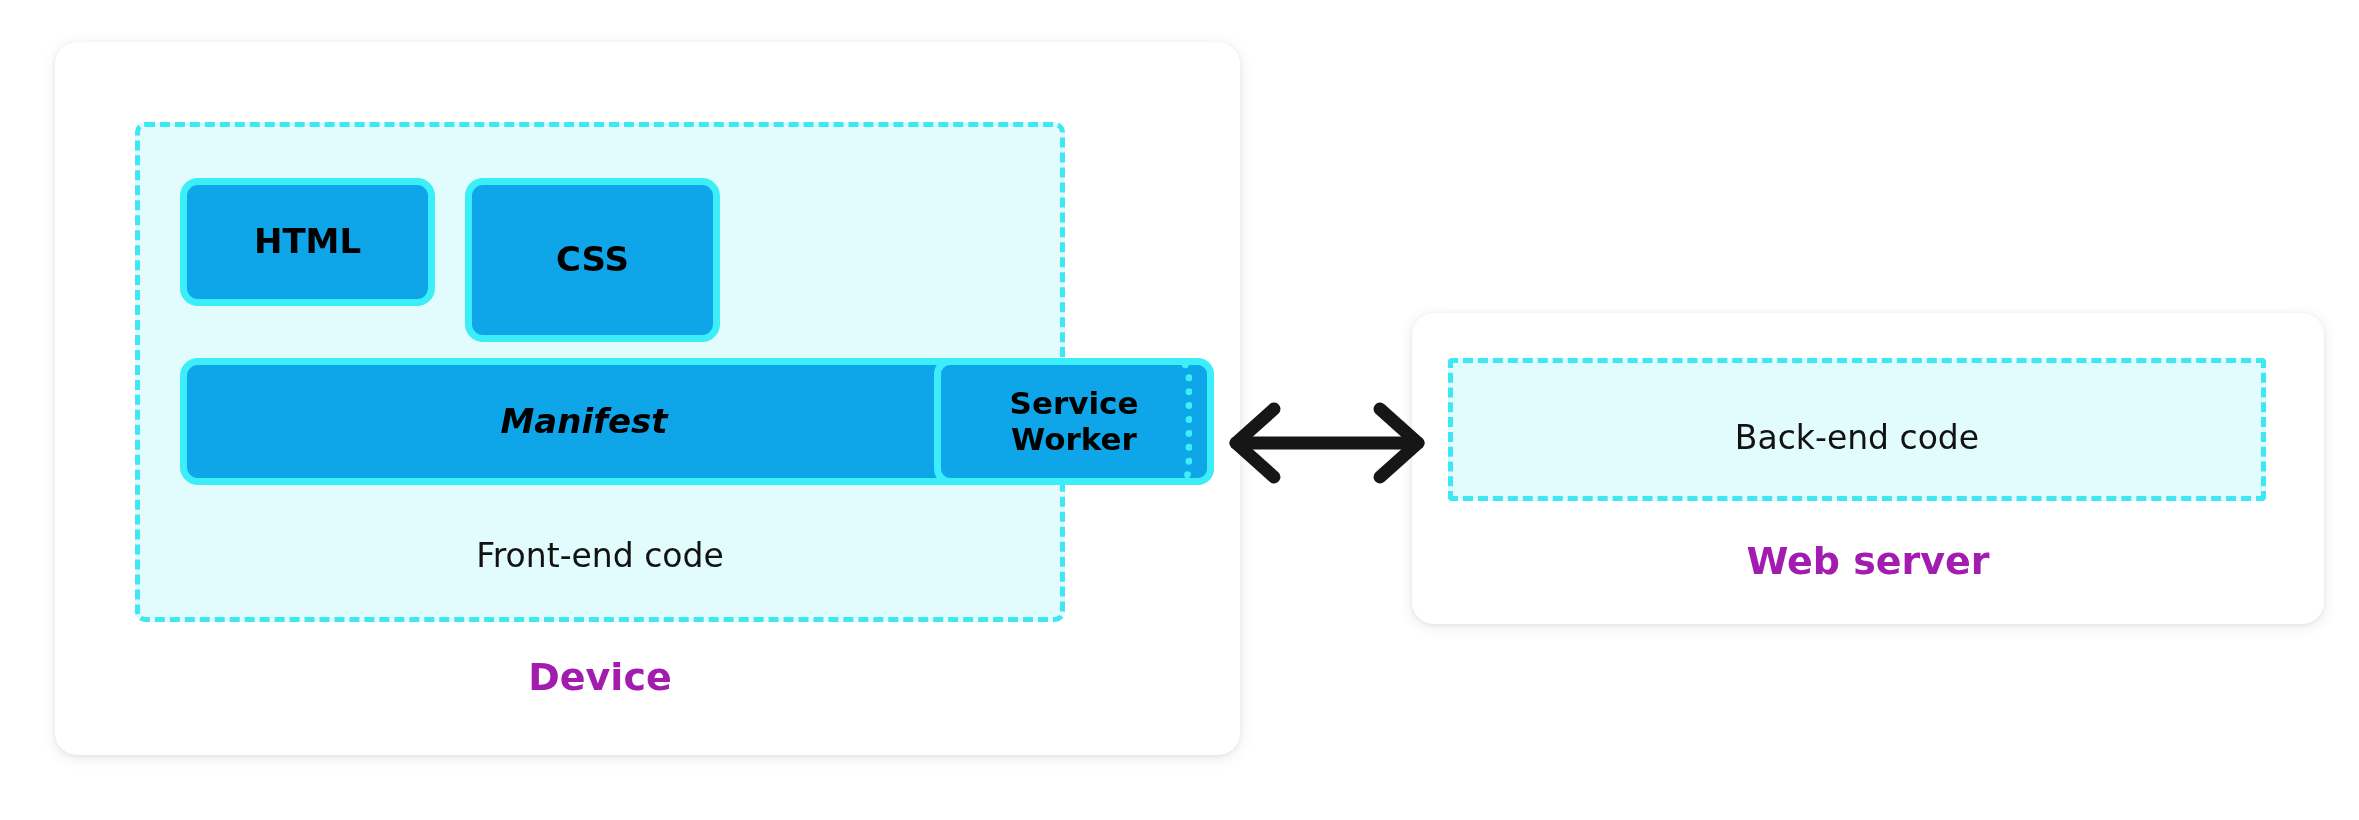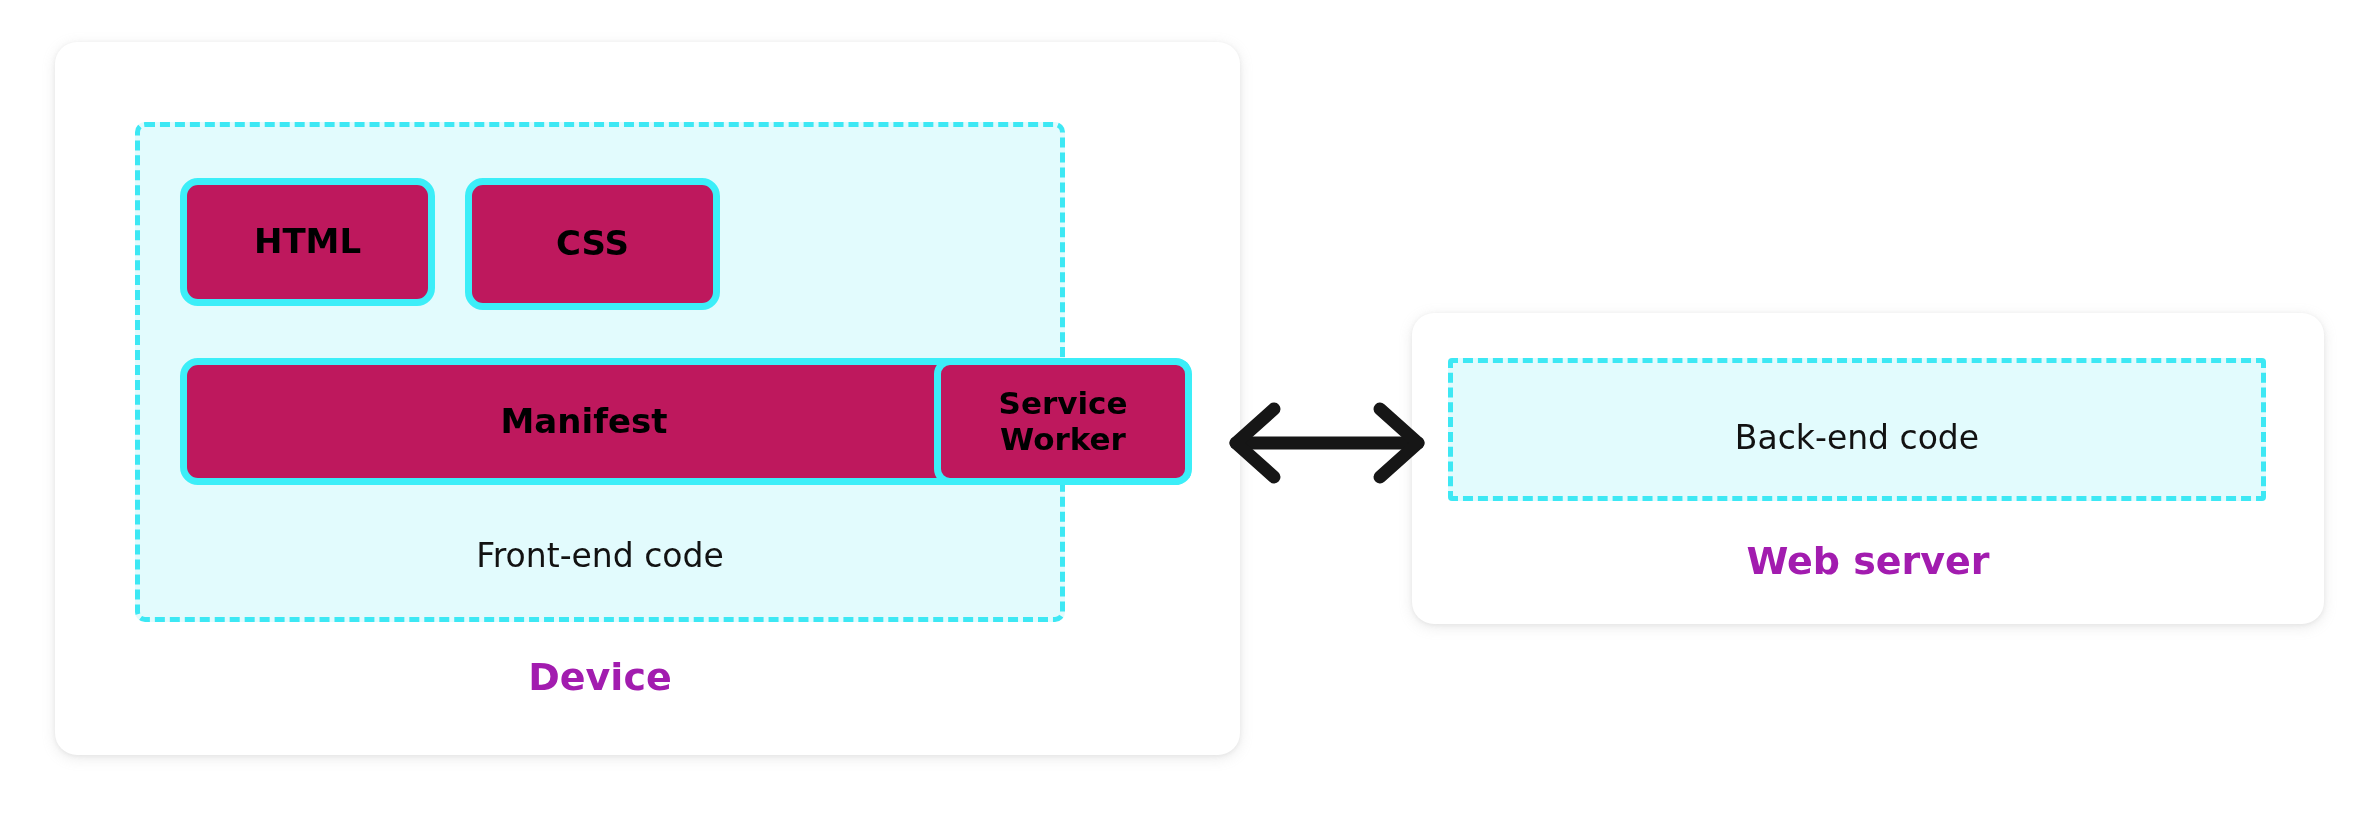--- a/index.html
+++ b/index.html
@@ -39,41 +39,41 @@
     border-radius: 10px;
   }
   #backend-region {
     left: 1448px; top: 358px; width: 818px; height: 143px;
     border-radius: 4px;
   }
 
   
   .solid-box {
     position: absolute;
-    background: #be185d;
+    background: #0ea5e9;
     border: 7px solid #3ceef8;
     border-radius: 18px;
     box-sizing: border-box;
     display: flex;
     align-items: center;
     justify-content: center;
     text-align: center;
     color: #000000;
     font-weight: bold;
     line-height: 1.16;
   }
 
   #box-html       { left: 180px; top: 178px; width: 255px; height: 128px; font-size: 34px; }
-  #box-css        { left: 465px; top: 178px; width: 255px; height: 132px; font-size: 34px; }
+  #box-css        { left: 465px; top: 178px; width: 255px; height: 164px; font-size: 34px; }
   #box-javascript { left: 753px; top: 178px; width: 258px; height: 128px; font-size: 34px; }
-  #box-manifest   { left: 180px; top: 358px; width: 808px; height: 127px; font-size: 34px; }
+  #box-manifest   { left: 180px; top: 358px; width: 808px; height: 127px; font-size: 34px; font-style: italic; }
 
   
   #box-serviceworker {
-    left: 934px; top: 358px; width: 258px; height: 127px;
+    left: 934px; top: 358px; width: 280px; height: 127px;
     font-size: 31px;
     border-radius: 16px;
     z-index: 4;
   }
   
   #sw-dotted-overlay {
     position: absolute;
     left: 934px; top: 358px; width: 258px; height: 127px;
     border: 7px dotted #3ceef8;
     border-radius: 16px;

